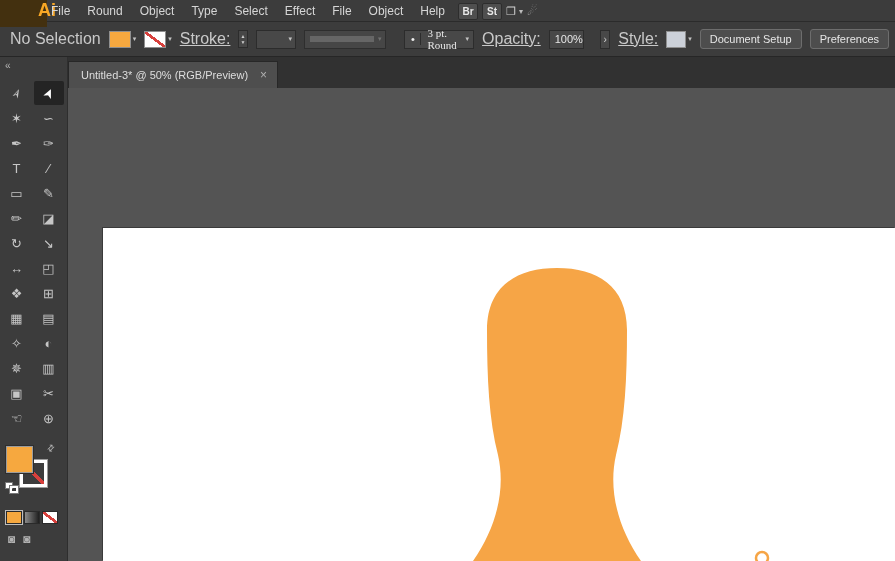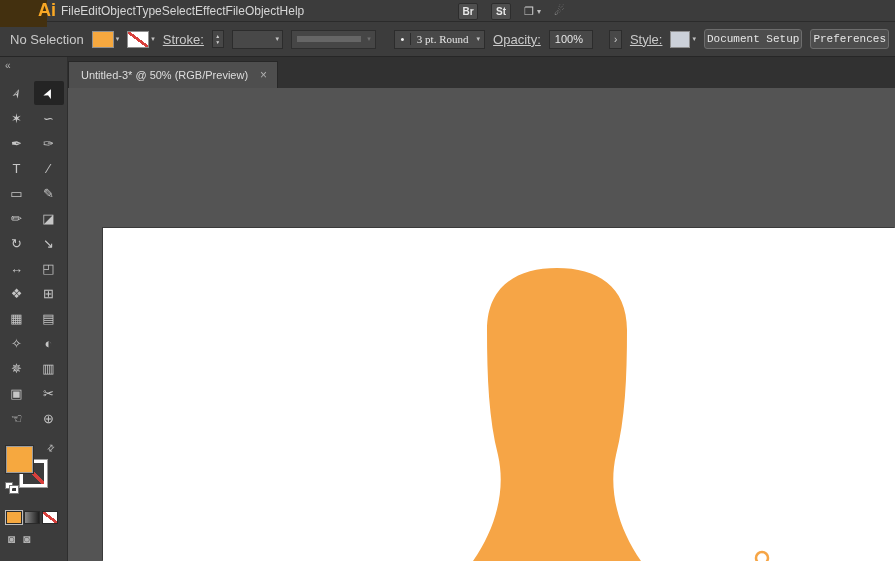--- a/index.html
+++ b/index.html
@@ -5,34 +5,34 @@
   * { margin:0; padding:0; box-sizing:border-box; }
   html,body { width:895px; height:561px; overflow:hidden; background:#545454;
     font-family:"Liberation Sans", sans-serif; }
   .app { position:relative; width:895px; height:561px; display:flex; flex-direction:column; }
 
   
   .menubar { position:relative; height:22px; background:#3c3c3c; display:flex; align-items:center;
     border-bottom:1px solid #2b2b2b; flex:0 0 auto; }
   .logo { width:28px; height:32px; background:#43300f; color:#f9a825; font-weight:bold;
     font-size:18px; display:flex; align-items:center; justify-content:center;padding-left:47px; }
-  .menus { display:flex; margin-left:14px; }
+  .menus { display:flex; gap:17px; margin-left:4px; }
   .menu-item { color:#d6d6d6; font-size:12px; cursor:default; }
-  .menubar-right { position:absolute; left:458px; top:0; height:22px; display:flex; align-items:center; gap:13px; }
+  .menubar-right { position:absolute; left:458px; top:0; height:22px; display:flex; align-items:center; gap:4px; }
   .sq-btn { min-width:20px; height:17px; background:#4f4f4f; border:1px solid #2d2d2d; border-radius:2px;
     color:#e8e8e8; font-size:10px; font-weight:bold; display:flex; align-items:center; justify-content:center; padding:0 3px; }
   .ws-group { display:flex; align-items:center; gap:3px; color:#bdbdbd; }
   .ws-icon { font-size:11px; color:#cfcfcf; }
   .tiny-chev { font-size:8px; color:#bdbdbd; }
   .touch-icon { font-size:12px; color:#9a9a9a; }
 
   
   .controlbar { height:35px; background:#3c3c3c; border-bottom:1px solid #262626; display:flex;
     align-items:center; padding:0 6px 0 10px; gap:8px; flex:0 0 auto; }
-  .ctl-text { color:#c9c9c9; font-size:13px; white-space:nowrap; }
+  .ctl-text { color:#c9c9c9; font-size:16px; white-space:nowrap; }
   .ctl-link { text-decoration:underline; }
   .swatch-wrap { display:flex; align-items:center; gap:2px; }
   .swatch { width:22px; height:17px; border:1px solid #8f8f8f; }
   .swatch.fill { background:#F6A83F; }
   .swatch.none { background:
       linear-gradient(to top right, transparent 44%, #d8403c 44%, #d8403c 56%, transparent 56%), #fff; }
   .swatch.style { background:#ccd1d9; width:20px; }
   .chev { font-size:7px; color:#c2c2c2; }
   .stepper { width:13px; height:18px; background:#474747; border:1px solid #2c2c2c; display:flex;
     flex-direction:column; align-items:center; justify-content:center; color:#cfcfcf; }
@@ -43,21 +43,21 @@
   .profile-preview { width:64px; height:6px; background:#6e6e6e; }
   .profile-box .chev { color:#7b7b7b; padding:0 4px; }
   .brush-box { width:104px; margin-left:10px; }
   .brush-dot { width:16px; text-align:center; color:#f0f0f0; border-right:1px solid #2c2c2c; }
   .brush-text { flex:1; padding-left:6px;font-family:Liberation Serif, serif; }
   .brush-box .chev { padding:0 4px; }
   .opacity-box { width:50px; padding-left:5px; margin-right:8px; }
   .expand-btn { width:14px; height:19px; background:#484848; border:1px solid #2c2c2c; color:#cfcfcf;
     font-size:10px; display:flex; align-items:center; justify-content:center; }
   .bar-btn { height:20px; background:#4d4d4d; border:1px solid #6d6d6d; border-radius:3px; color:#e6e6e6;
-    font-size:11px; padding:0 2px; display:flex; align-items:center; white-space:nowrap;font-family:Liberation Mono, monospace; }
+    font-size:11px; padding:0 9px; display:flex; align-items:center; white-space:nowrap; }
   .push-right { margin-left:auto; }
 
   
   .workspace { flex:1; display:flex; min-height:0; }
   .rail { width:68px; background:#3c3c3c; border-right:1px solid #2e2e2e; display:flex; flex-direction:column;
     overflow:hidden; flex:0 0 auto; }
   .collapse { color:#b5b5b5; font-size:10px; padding:3px 0 0 5px; height:18px; }
   .tool-grid { display:grid; grid-template-columns:32px 32px; grid-auto-rows:25px; justify-content:center; margin-top:6px; }
   .tool { display:flex; align-items:center; justify-content:center; width:30px; height:24px; border-radius:2px; }
   .tool.active { background:#242424; }
@@ -99,21 +99,21 @@
 </style>
 </head>
 <body>
 
 <div class="app">
 
   <div class="menubar">
     <div class="logo">Ai</div>
     <nav class="menus">
       <span class="menu-item">File</span>
-      <span class="menu-item">Edit</span>
+      <span class="menu-item">Round</span>
       <span class="menu-item">Object</span>
       <span class="menu-item">Type</span>
       <span class="menu-item">Select</span>
       <span class="menu-item">Effect</span>
       <span class="menu-item">File</span>
       <span class="menu-item">Object</span>
       <span class="menu-item">Help</span>
     </nav>
     <div class="menubar-right">
       <span class="sq-btn">Br</span>

